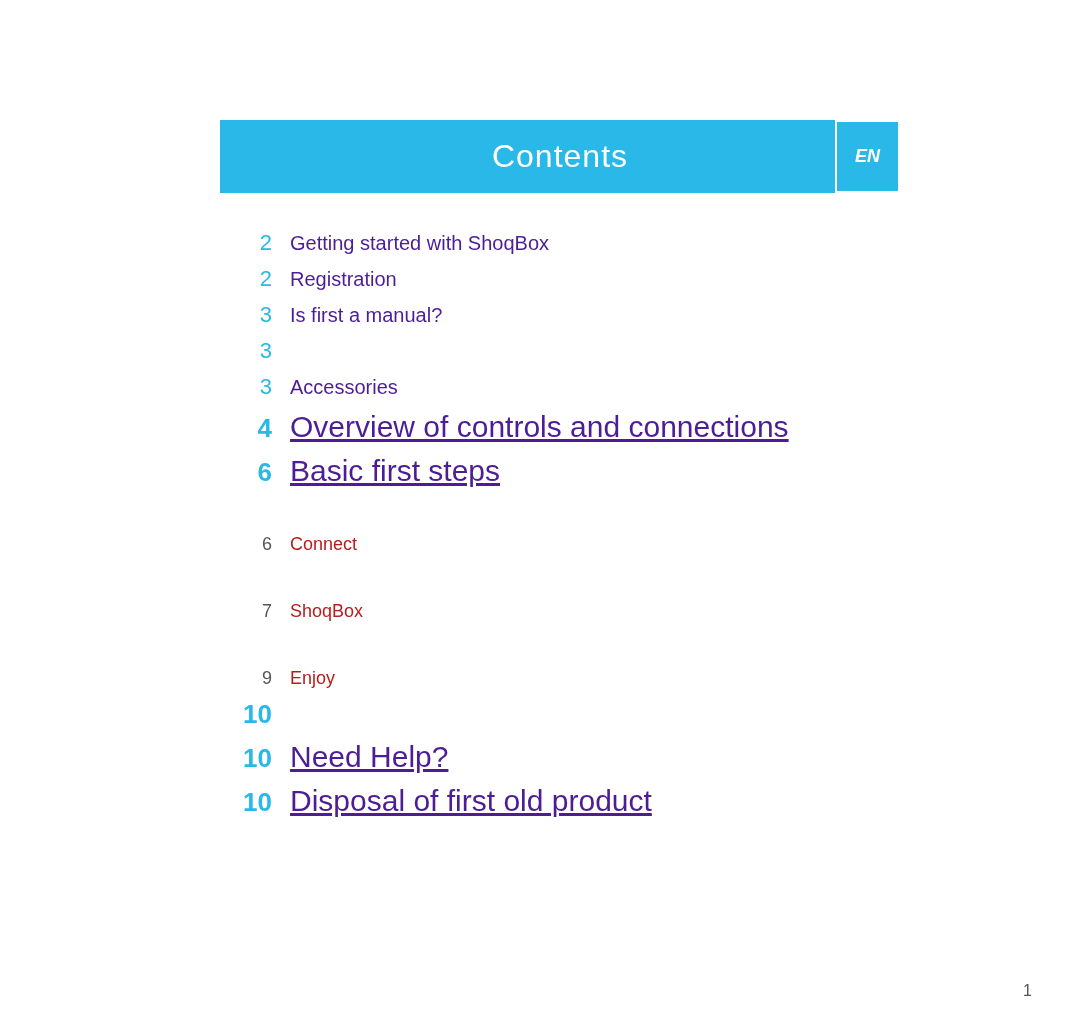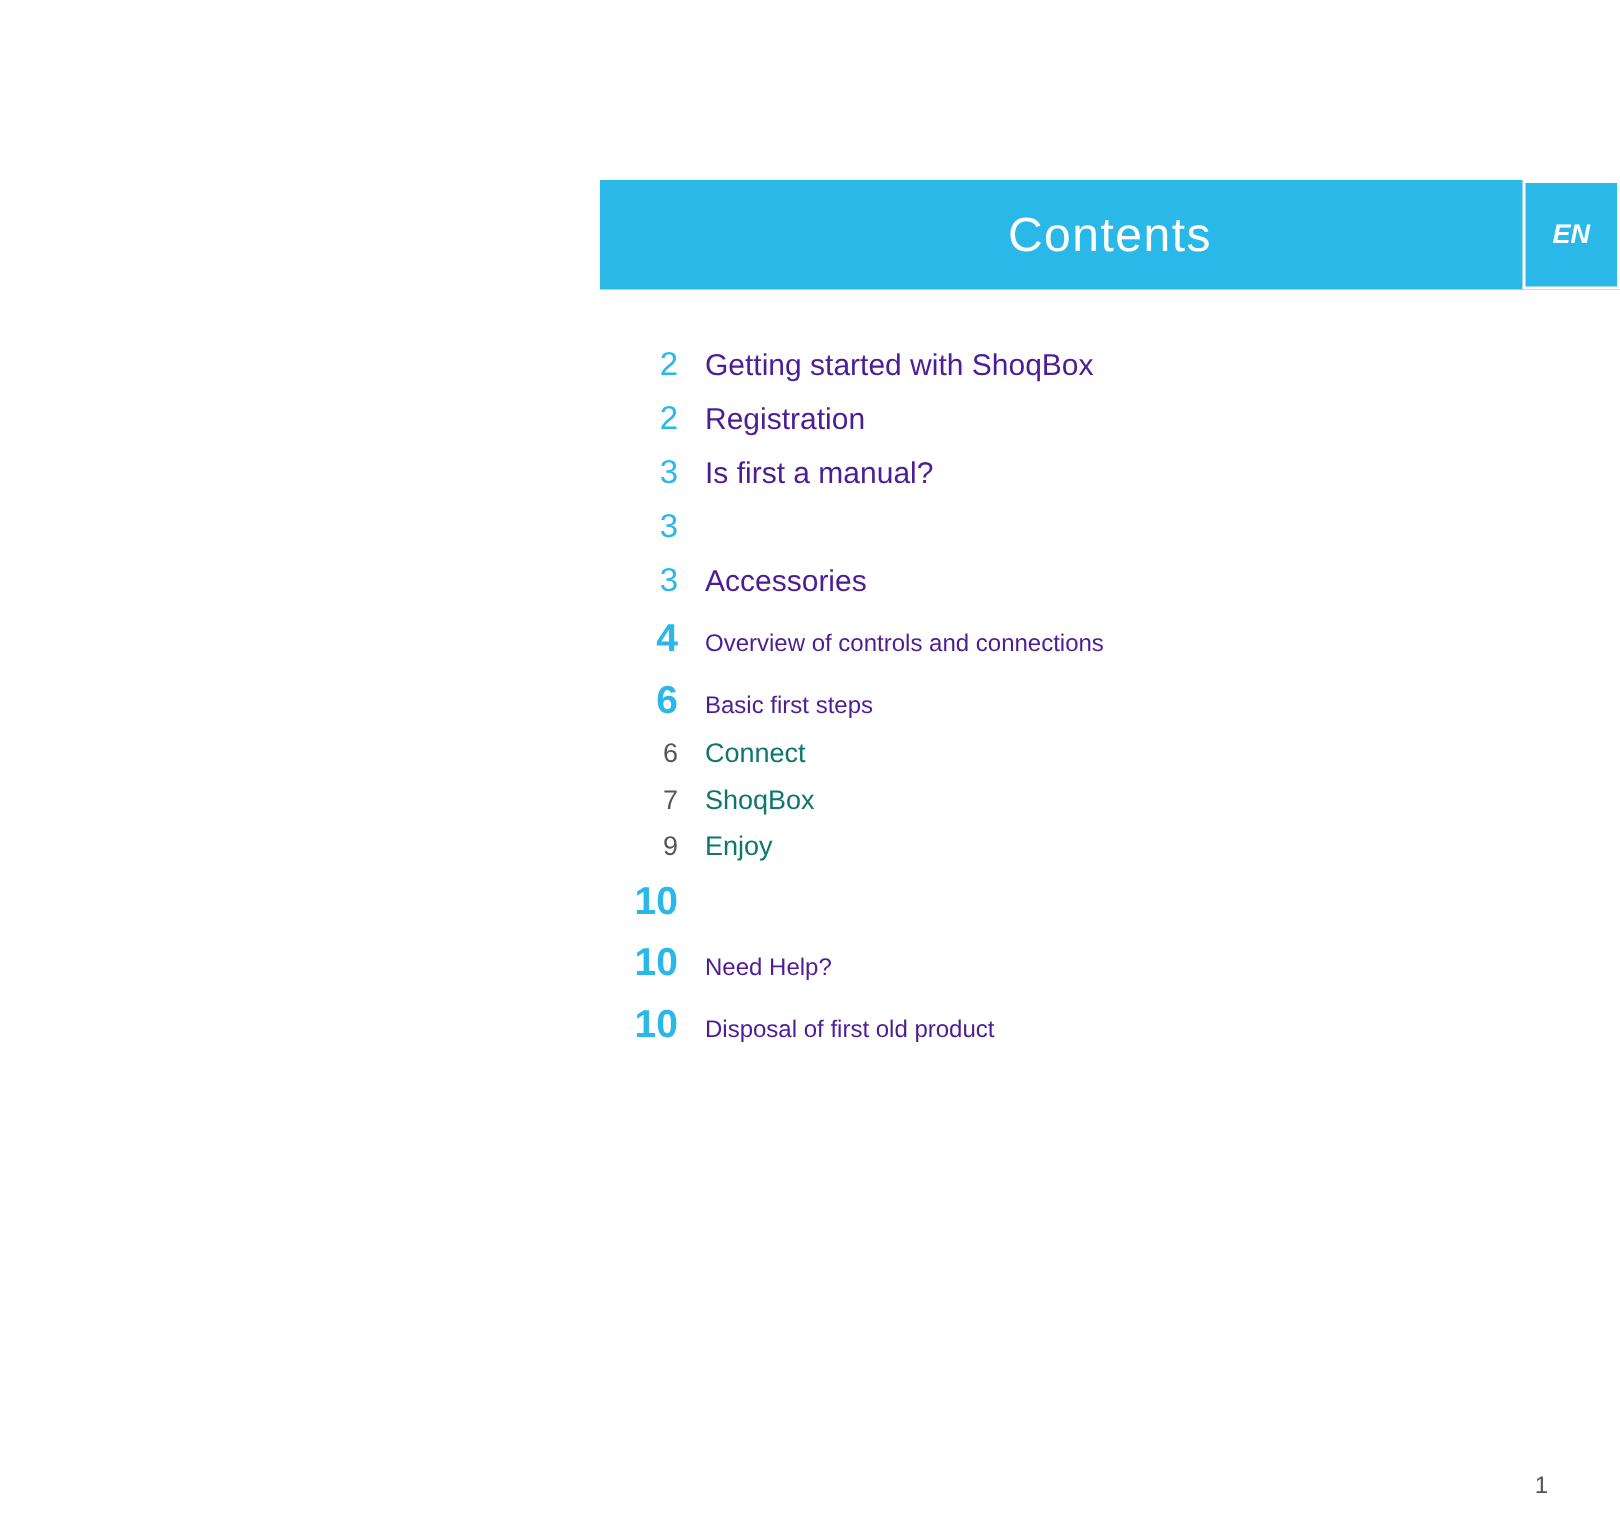--- a/index.html
+++ b/index.html
@@ -16,21 +16,21 @@
       position: relative;
       overflow: hidden;
     }
 
     .page-container {
       width: 100%;
       height: 100%;
       background: #ffffff;
       display: flex;
       flex-direction: column;
-      align-items: flex-end;
+      align-items: center;
       padding-top: 120px;
       padding-left: 40px;
     }
 
     .content-box {
       width: 680px;
       display: flex;
       flex-direction: column;
     }
 
@@ -107,27 +107,29 @@
       color: #555555;
       font-weight: 400;
     }
 
     .toc-label {
       color: #4c1d95;
       font-weight: 400;
     }
 
     .toc-label.sub {
-      color: #0f766e;
-      font-weight: 400;
+      color: #b91c1c;
+      font-weight: 400;
+      margin-top: 36px;
     }
 
     .toc-label.large {
-      font-size: 16px;
+      font-size: 30px;
       font-weight: 500;
+      text-decoration: underline;
     }
 
     .page-number {
       position: absolute;
       bottom: 24px;
       right: 48px;
       color: #555555;
       font-size: 16px;
     }
   </style>

